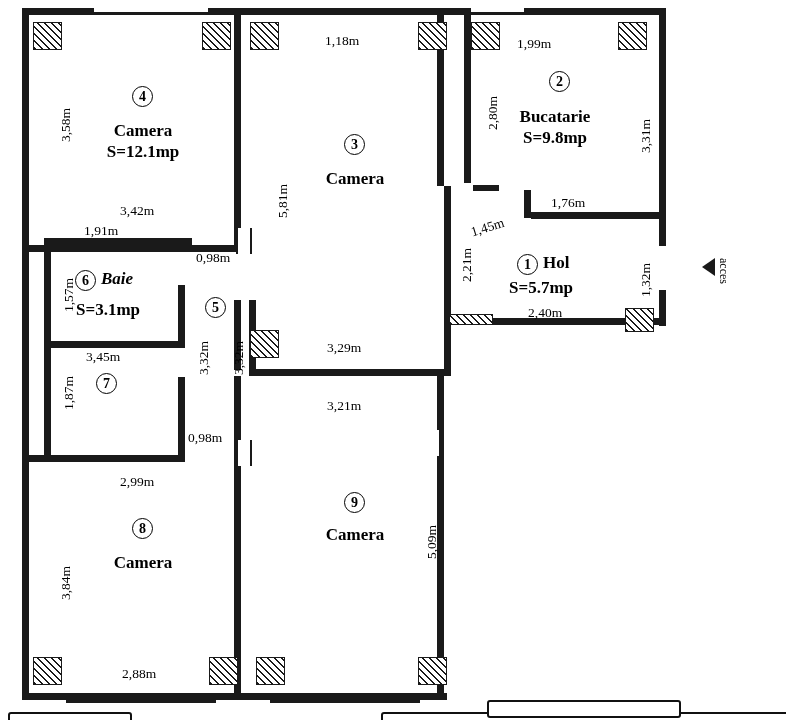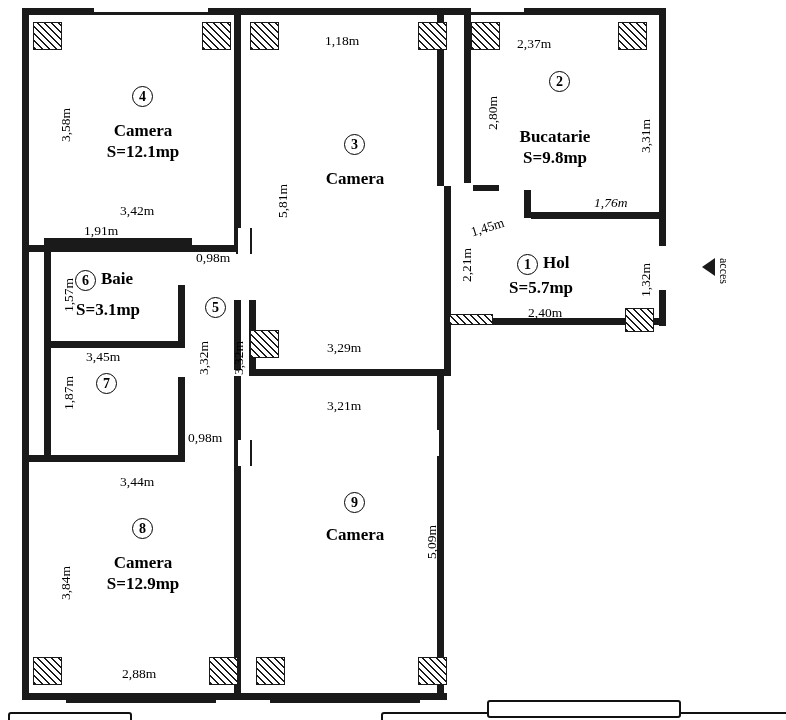--- a/index.html
+++ b/index.html
@@ -196,73 +196,72 @@
     <div class="room-name">Camera</div>
     <div class="room-area">S=12.1mp</div>
   </div>
 
   <div class="badge" style="left:344px; top:134px;">3</div>
   <div class="room-label" style="left:290px; top:168px; width:130px;">
     <div class="room-name">Camera</div>
   </div>
 
   <div class="badge" style="left:549px; top:71px;">2</div>
-  <div class="room-label" style="left:490px; top:106px; width:130px;margin-top:20px;">
+  <div class="room-label" style="left:490px; top:106px; width:130px;">
     <div class="room-name">Bucatarie</div>
     <div class="room-area">S=9.8mp</div>
   </div>
 
   <div class="badge" style="left:517px; top:254px;">1</div>
   <div class="inline-label" style="left:543px; top:253px;">Hol</div>
   <div class="inline-label" style="left:509px; top:278px;">S=5.7mp</div>
 
   <div class="badge" style="left:75px; top:270px;">6</div>
-  <div class="inline-label" style="left:101px; top:269px;">Baie</div>
+  <div class="inline-label" style="left:101px; top:269px;font-style:italic;">Baie</div>
   <div class="inline-label" style="left:76px; top:300px;">S=3.1mp</div>
 
   <div class="badge" style="left:205px; top:297px;">5</div>
 
   <div class="badge" style="left:96px; top:373px;">7</div>
   <div class="room-label" style="left:45px; top:396px; width:120px;">
   </div>
 
   <div class="badge" style="left:132px; top:518px;">8</div>
   <div class="room-label" style="left:78px; top:552px; width:130px;">
     <div class="room-name">Camera</div>
-    <div class="room-area">S=12.9mp</div>
   </div>
 
   <div class="badge" style="left:344px; top:492px;">9</div>
   <div class="room-label" style="left:290px; top:524px; width:130px;">
     <div class="room-name">Camera</div>
   </div>
 
   <div class="dim" style="left:325px; top:33px;">1,18m</div>
-  <div class="dim" style="left:517px; top:36px;">2,37m</div>
+  <div class="dim" style="left:517px; top:36px;">1,99m</div>
   <div class="dim vert" style="left:58px; top:142px;">3,58m</div>
   <div class="dim vert" style="left:485px; top:130px;">2,80m</div>
   <div class="dim vert" style="left:638px; top:153px;">3,31m</div>
   <div class="dim vert" style="left:275px; top:218px;">5,81m</div>
   <div class="dim" style="left:120px; top:203px;">3,42m</div>
-  <div class="dim" style="left:594px; top:195px;font-style:italic;">1,76m</div>
+  <div class="dim" style="left:551px; top:195px;">1,76m</div>
   <div class="dim rot-diag" style="left:469px; top:225px;">1,45m</div>
   <div class="dim" style="left:84px; top:223px;">1,91m</div>
   <div class="dim" style="left:196px; top:250px;">0,98m</div>
   <div class="dim vert" style="left:459px; top:282px;">2,21m</div>
   <div class="dim vert" style="left:638px; top:297px;">1,32m</div>
   <div class="dim vert" style="left:61px; top:312px;">1,57m</div>
   <div class="dim" style="left:528px; top:305px;">2,40m</div>
   <div class="dim vert" style="left:196px; top:375px;">3,32m</div>
   <div class="dim vert" style="left:231px; top:375px;">3,32m</div>
   <div class="dim" style="left:327px; top:340px;">3,29m</div>
   <div class="dim" style="left:86px; top:349px;">3,45m</div>
   <div class="dim vert" style="left:61px; top:410px;">1,87m</div>
   <div class="dim" style="left:327px; top:398px;">3,21m</div>
   <div class="dim" style="left:188px; top:430px;">0,98m</div>
-  <div class="dim" style="left:120px; top:474px;">3,44m</div>
+  <div class="dim" style="left:120px; top:474px;">2,99m</div>
   <div class="dim vert" style="left:424px; top:559px;">5,09m</div>
   <div class="dim vert" style="left:58px; top:600px;">3,84m</div>
   <div class="dim" style="left:122px; top:666px;">2,88m</div>
   <div class="dim" style="left:325px; top:694px;margin-top:44px;">2,73m</div>
 
   <div class="arrow-left" style="left:702px; top:258px;"></div>
   <div class="acces-text" style="left:731px; top:258px;">acces</div>
 
   <div class="bottom-box" style="left:8px; top:712px; width:120px; height:20px;"></div>
   <div class="bottom-box" style="left:381px; top:712px; width:405px; height:20px;"></div>

